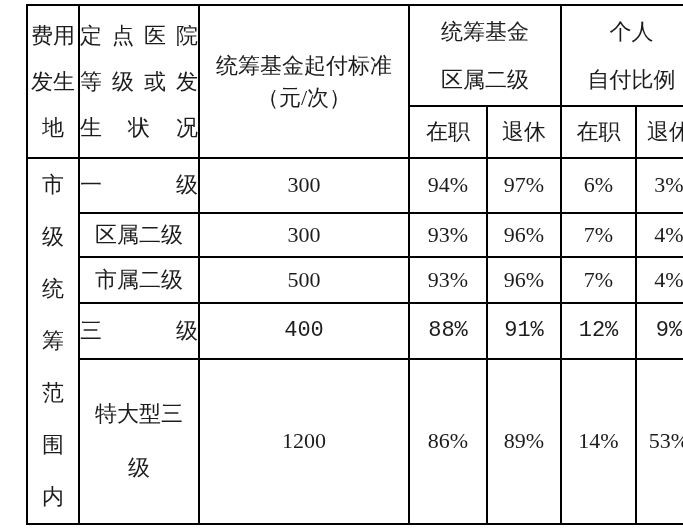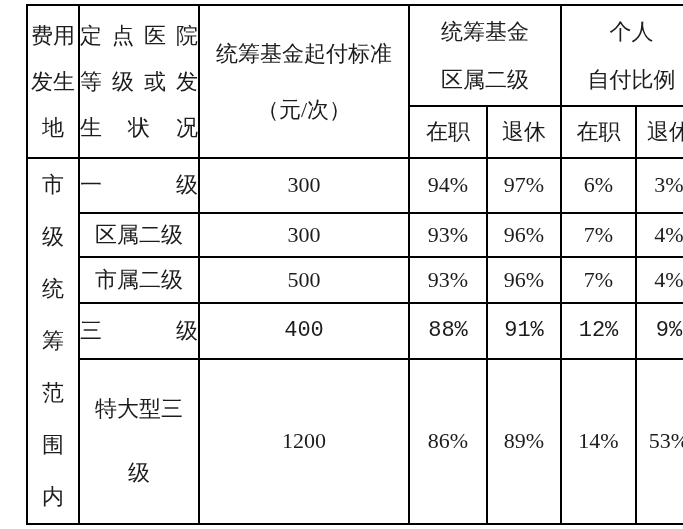--- a/index.html
+++ b/index.html
@@ -32,42 +32,42 @@
     vertical-align: middle;
     font-size: 22px;
     padding: 0;
     overflow: hidden;
   }
   
   .preline { white-space: pre-line; }
 
   
   .hd3  { line-height: 46px; }   
-  .hd2c { line-height: 56px; }   
+  .hd2c { line-height: 32px; }   
   .hd2  { line-height: 48px; }   
 
   
   .just {
     text-align: justify;
     text-align-last: justify;
     padding: 0 12px;
   }
 
   
   .spread {
     text-align: justify;
     text-align-last: justify;
     padding: 0 16px;
   }
 
   
   .vloc { line-height: 52px; }
 
   
-  .wrap2 { line-height: 64px; }
+  .wrap2 { line-height: 54px; }
 
   .num { font-size: 23px; margin-left: 8px; }
 
   
   tr.r-head1 { height: 101px; }
   tr.r-head2 { height: 52px; }
   tr.r-d1 { height: 52px; }
   tr.r-d2 { height: 42px; }
   tr.r-d3 { height: 44px; }
   tr.r-d4 { height: 53px; font-family: Liberation Mono, monospace; }

